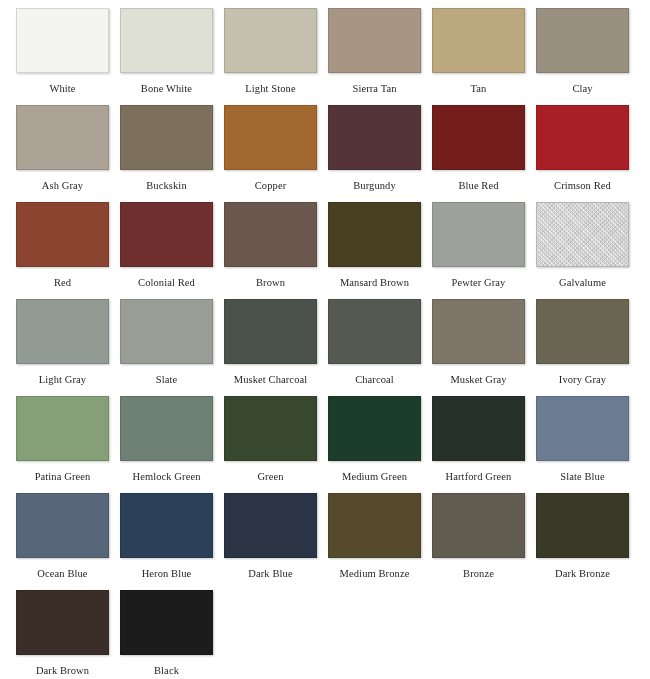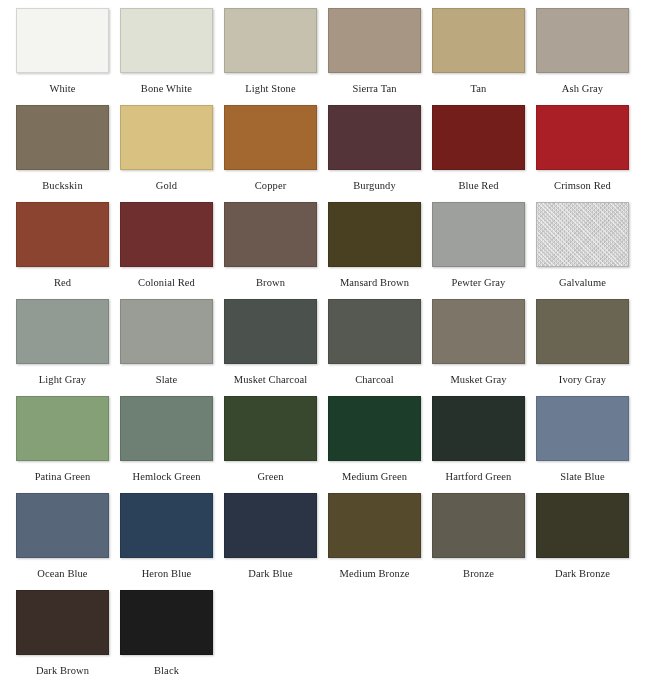--- a/index.html
+++ b/index.html
@@ -85,30 +85,30 @@
     </div>
     <div class="cell">
       <div class="swatch" style="background-color: rgb(166, 150, 131);"></div>
       <div class="label">Sierra Tan</div>
     </div>
     <div class="cell">
       <div class="swatch" style="background-color: rgb(188, 168, 126);"></div>
       <div class="label">Tan</div>
     </div>
     <div class="cell">
+      <div class="swatch" style="background-color: rgb(154, 144, 128);"></div>
+      <div class="label">Clay</div>
+    </div>
+    <div class="cell">
       <div class="swatch" style="background-color: rgb(173, 162, 150);"></div>
       <div class="label">Ash Gray</div>
     </div>
     <div class="cell">
       <div class="swatch" style="background-color: rgb(124, 111, 92);"></div>
       <div class="label">Buckskin</div>
-    </div>
-    <div class="cell">
-      <div class="swatch" style="background-color: rgb(217, 194, 129);"></div>
-      <div class="label">Gold</div>
     </div>
     <div class="cell">
       <div class="swatch" style="background-color: rgb(163, 104, 47);"></div>
       <div class="label">Copper</div>
     </div>
     <div class="cell">
       <div class="swatch" style="background-color: rgb(84, 52, 56);"></div>
       <div class="label">Burgundy</div>
     </div>
     <div class="cell">

